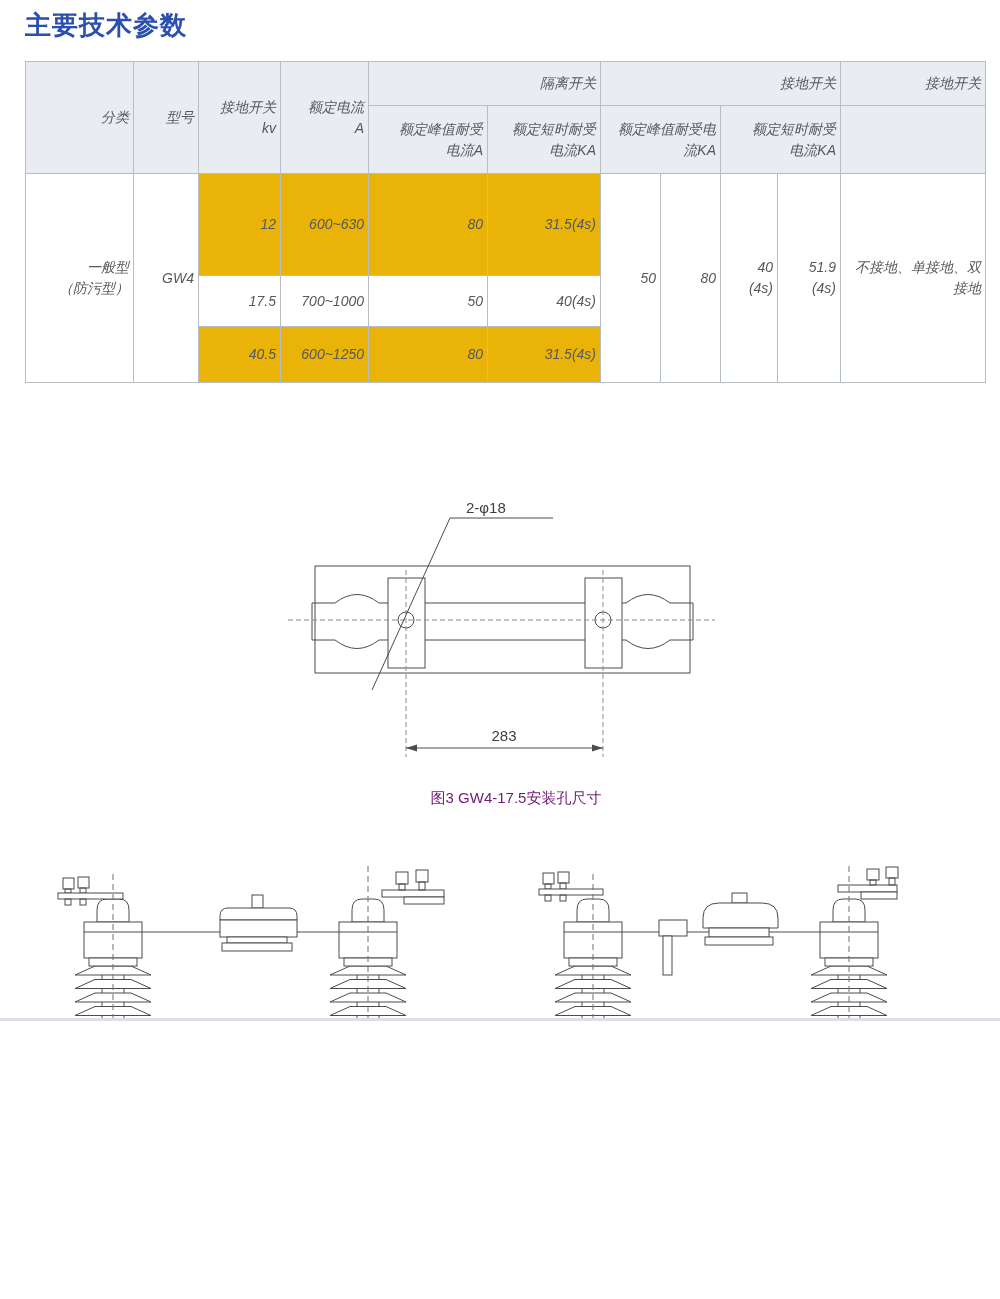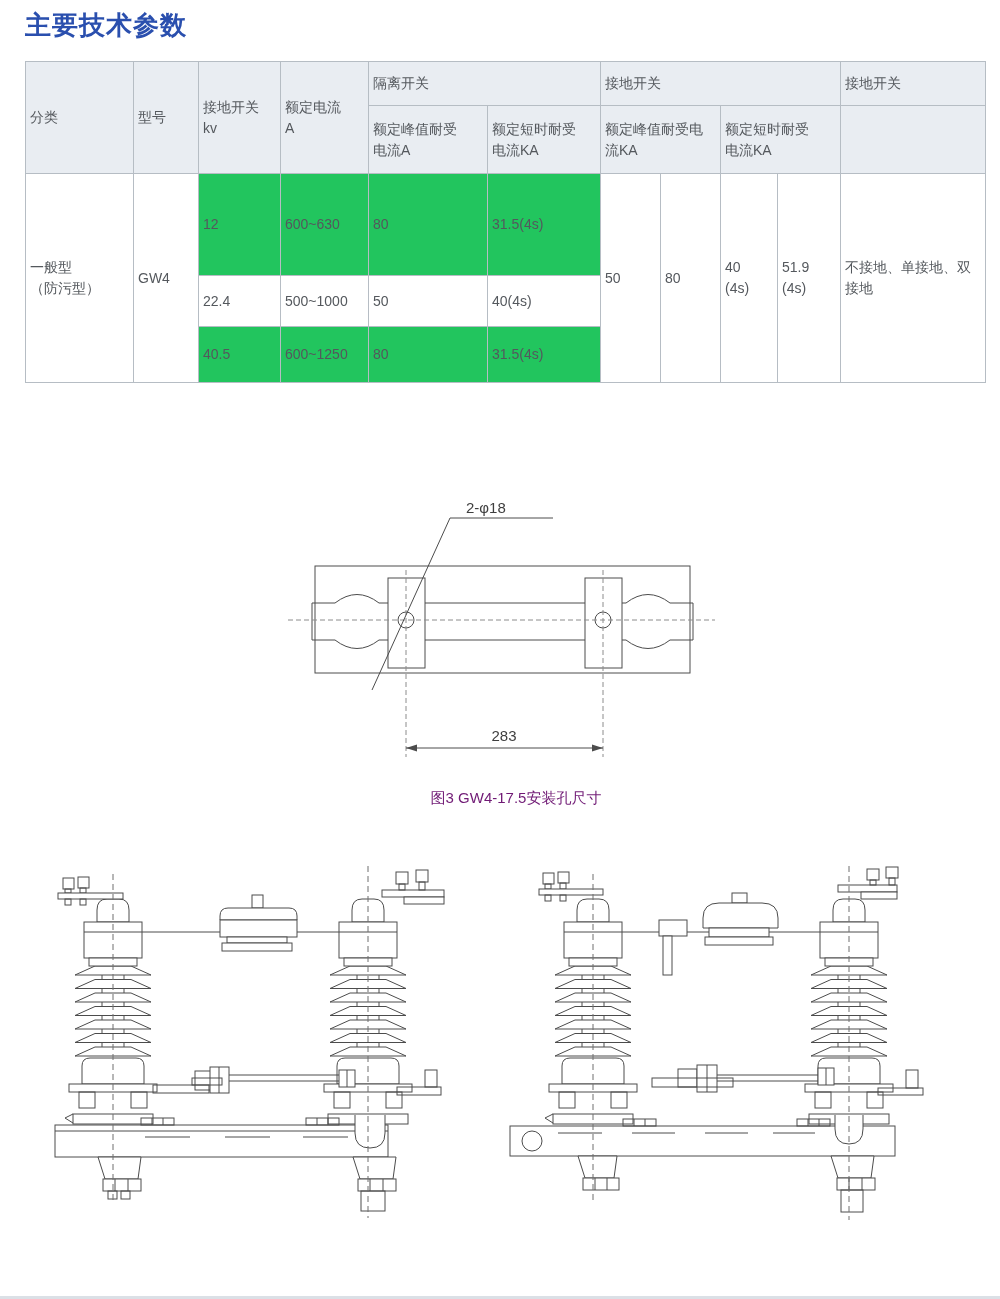--- a/index.html
+++ b/index.html
@@ -1,39 +1,39 @@
 <!DOCTYPE html>
 <html><head>
 <meta charset="utf-8">
 <style>
   html,body { margin:0; padding:0; background:#fff; }
   .page {
-    position:relative; width:1000px; height:1299px;
+    position:relative; width:1000px; height:1021px;
     background:#fff; overflow:hidden;
     font-family:"Liberation Sans", sans-serif;
   }
   .sec-title {
     position:absolute; left:25px;
     font-size:26px; font-weight:bold; color:#2a4fae; letter-spacing:1px;
   }
   #title1 { top:8px; }
   #title2 { top:416px; }
 
   table.spec {
     position:absolute; left:25px; top:61px; width:960px;
     border-collapse:collapse; table-layout:fixed; background:#fff;
   }
   table.spec th, table.spec td {
     border:1px solid #b6bdc4;
     font-size:14px; line-height:1.5; font-weight:normal;
-    color:#54585d; text-align:left; vertical-align:middle;
-    white-space:pre-line; padding:8px 4px;
+    color:#54585d; text-align:right; vertical-align:middle;
+    white-space:pre-line; padding:8px 4px;font-style:italic;
   }
   table.spec thead th { background:#e9edf2; }
-  table.spec td.shaded { background:#22c55e;margin-left:44px; }
+  table.spec td.shaded { background:#eab308;margin-left:44px; }
   td.cat-cell { line-height:2.1; }
 
   .fig-caption {
     position:absolute; width:300px; text-align:center;
     font-size:15px; color:#701a75;
   }
   #cap3 { left:366px; top:789px; }
   #cap1 { left:65px;  top:1234px; }
   #cap2 { left:542px; top:1234px; }
 
@@ -110,22 +110,22 @@
         <td class="shaded">31.5(4s)</td>
         <td rowspan="3">50</td>
         <td rowspan="3">80</td>
         <td rowspan="3">40
 (4s)</td>
         <td rowspan="3">51.9
 (4s)</td>
         <td rowspan="3">不接地、单接地、双接地</td>
       </tr>
       <tr style="height:51px">
-        <td>22.4</td>
-        <td>500~1000</td>
+        <td>17.5</td>
+        <td>700~1000</td>
         <td>50</td>
         <td>40(4s)</td>
       </tr>
       <tr style="height:56px">
         <td class="shaded">40.5</td>
         <td class="shaded">600~1250</td>
         <td class="shaded">80</td>
         <td class="shaded">31.5(4s)</td>
       </tr>
     </tbody>

